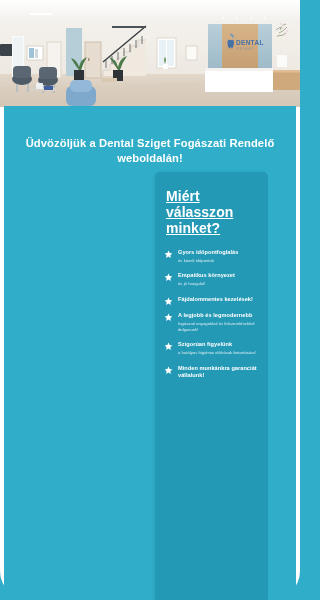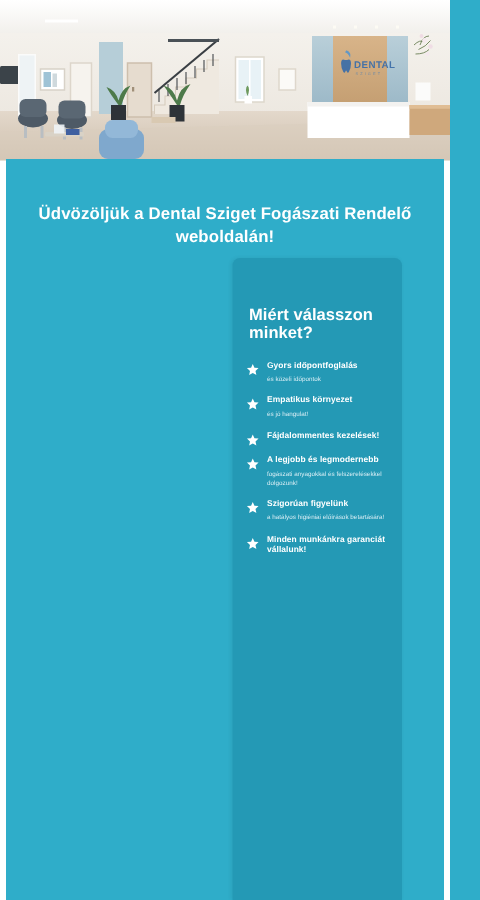--- a/index.html
+++ b/index.html
@@ -3,21 +3,21 @@
 <meta charset="utf-8">
 <title>Dental Sziget</title>
 <style>
   html,body{margin:0;padding:0;}
   body{
     width:300px;height:600px;overflow:hidden;
     background:#2fadc9;
     font-family:"Liberation Sans","DejaVu Sans",sans-serif;
     -webkit-font-smoothing:antialiased;
   }
-  .page{position:relative;width:300px;height:600px;background:#ffffff;}
+  .page{position:relative;width:300px;height:600px;background:#ffffff;border-radius:29px;}
 
   
   .hero{position:absolute;left:0;top:0;width:300px;height:107px;overflow:hidden;background:#efeae2;}
   .hero svg{display:block;width:300px;height:107px;}
 
   
   .teal-band{
     position:absolute;left:4px;top:106px;width:292px;height:494px;
     background:#2fadc9;
   }
@@ -31,22 +31,22 @@
   }
 
   
   .panel{
     position:absolute;left:155px;top:172px;width:113px;height:428px;
     background:#2499b5;
     border-radius:5px 5px 0 0;
     box-shadow:-1px 0 3px rgba(0,0,0,.07);
   }
   .panel-title{
-    color:#ffffff;font-size:11px;font-weight:bold;
-    margin:32px 0 0 11px;letter-spacing:.05px;
+    color:#ffffff;font-size:14px;font-weight:bold;
+    margin:16px 0 0 11px;letter-spacing:.05px;text-decoration:underline;
   }
   .benefits{list-style:none;margin:13px 0 0 0;padding:0;}
   .benefit{
     position:relative;display:block;
     padding:0 8px 0 23px;margin-bottom:9px;
   }
   .star{
     position:absolute;left:9px;top:1px;width:9px;height:9px;
     display:block;
   }

